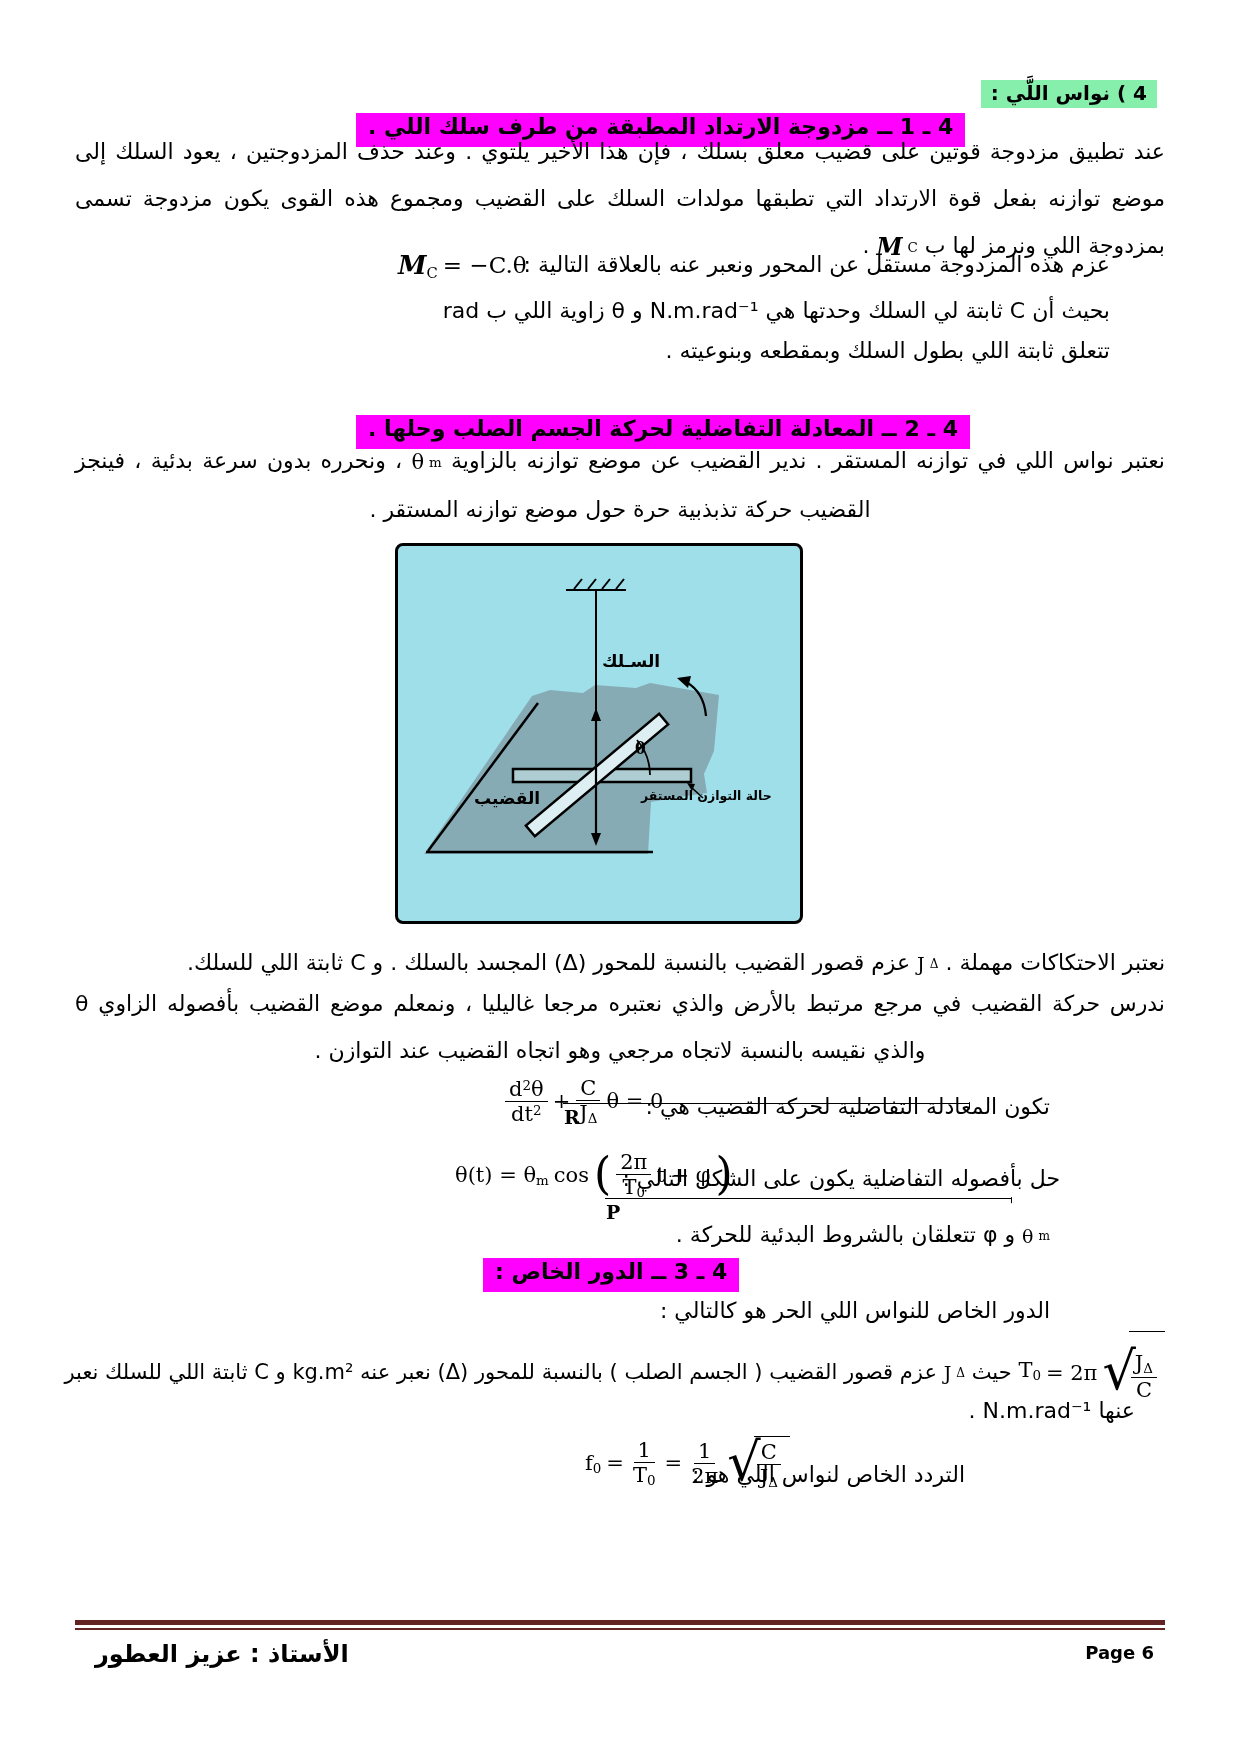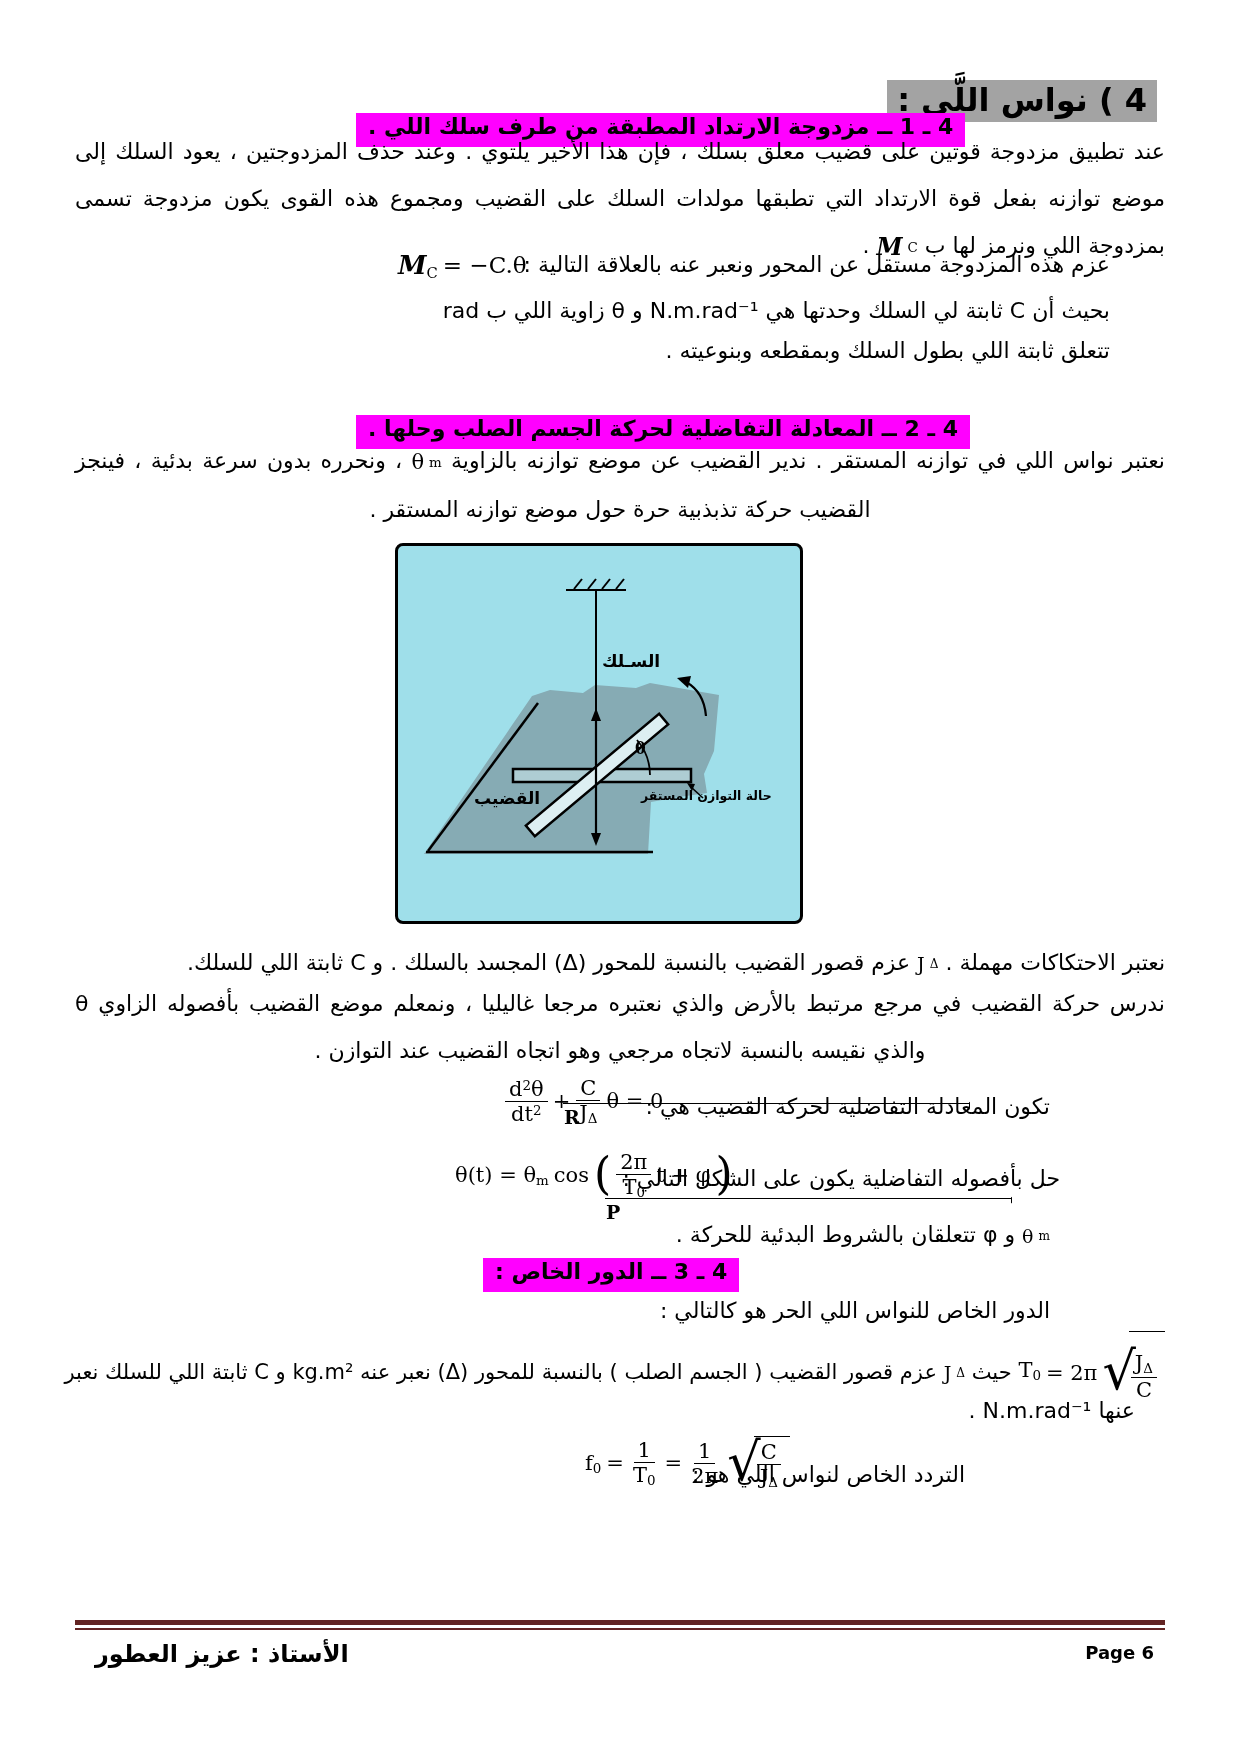--- a/index.html
+++ b/index.html
@@ -4,21 +4,21 @@
 <style>
   html,body{margin:0;padding:0;background:#e8e8e8;}
   .page{
     position:relative; width:1240px; height:1754px; margin:0 auto;
     background:#ffffff; overflow:hidden;
     font-family:"DejaVu Sans", sans-serif; color:#000;
   }
   .abs{position:absolute;}
   .rtl{direction:rtl; text-align:right;}
   .hl-green{
-    background:#a3a3a3; font-weight:bold; font-size:32px;
+    background:#86efac; font-weight:bold; font-size:20px;
     padding:1px 10px 3px 10px; direction:rtl; display:inline-block;
   }
   .hl-magenta{
     background:#ff00ff; font-weight:bold; font-size:22px;
     padding:1px 12px 8px 12px; direction:rtl; display:inline-block;
   }
   .bodytext{font-size:22px; line-height:47px;}
   .just{text-align:justify;}
   .lastcenter{text-align-last:center;}
   .nowrap{white-space:nowrap;}

